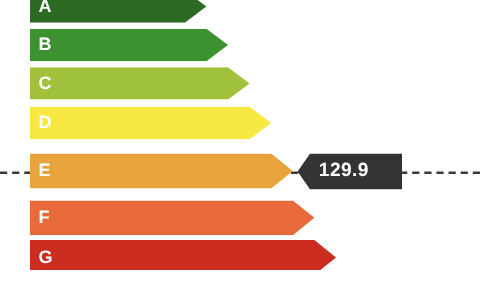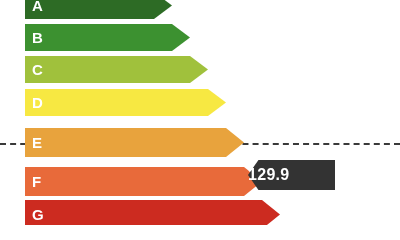--- a/index.html
+++ b/index.html
@@ -58,22 +58,21 @@
     padding-left: 7px;
     letter-spacing: 0.2px;
     user-select: none;
   }
 
   .marker {
     position: absolute;
     z-index: 5;
     display: flex;
     align-items: center;
-    justify-content: flex-start;
-    margin-top: 32px;
+    justify-content: center;
   }
 
   .marker-shape {
     position: absolute;
     left: 0;
     top: 0;
     width: 100%;
     height: 100%;
   }
 

